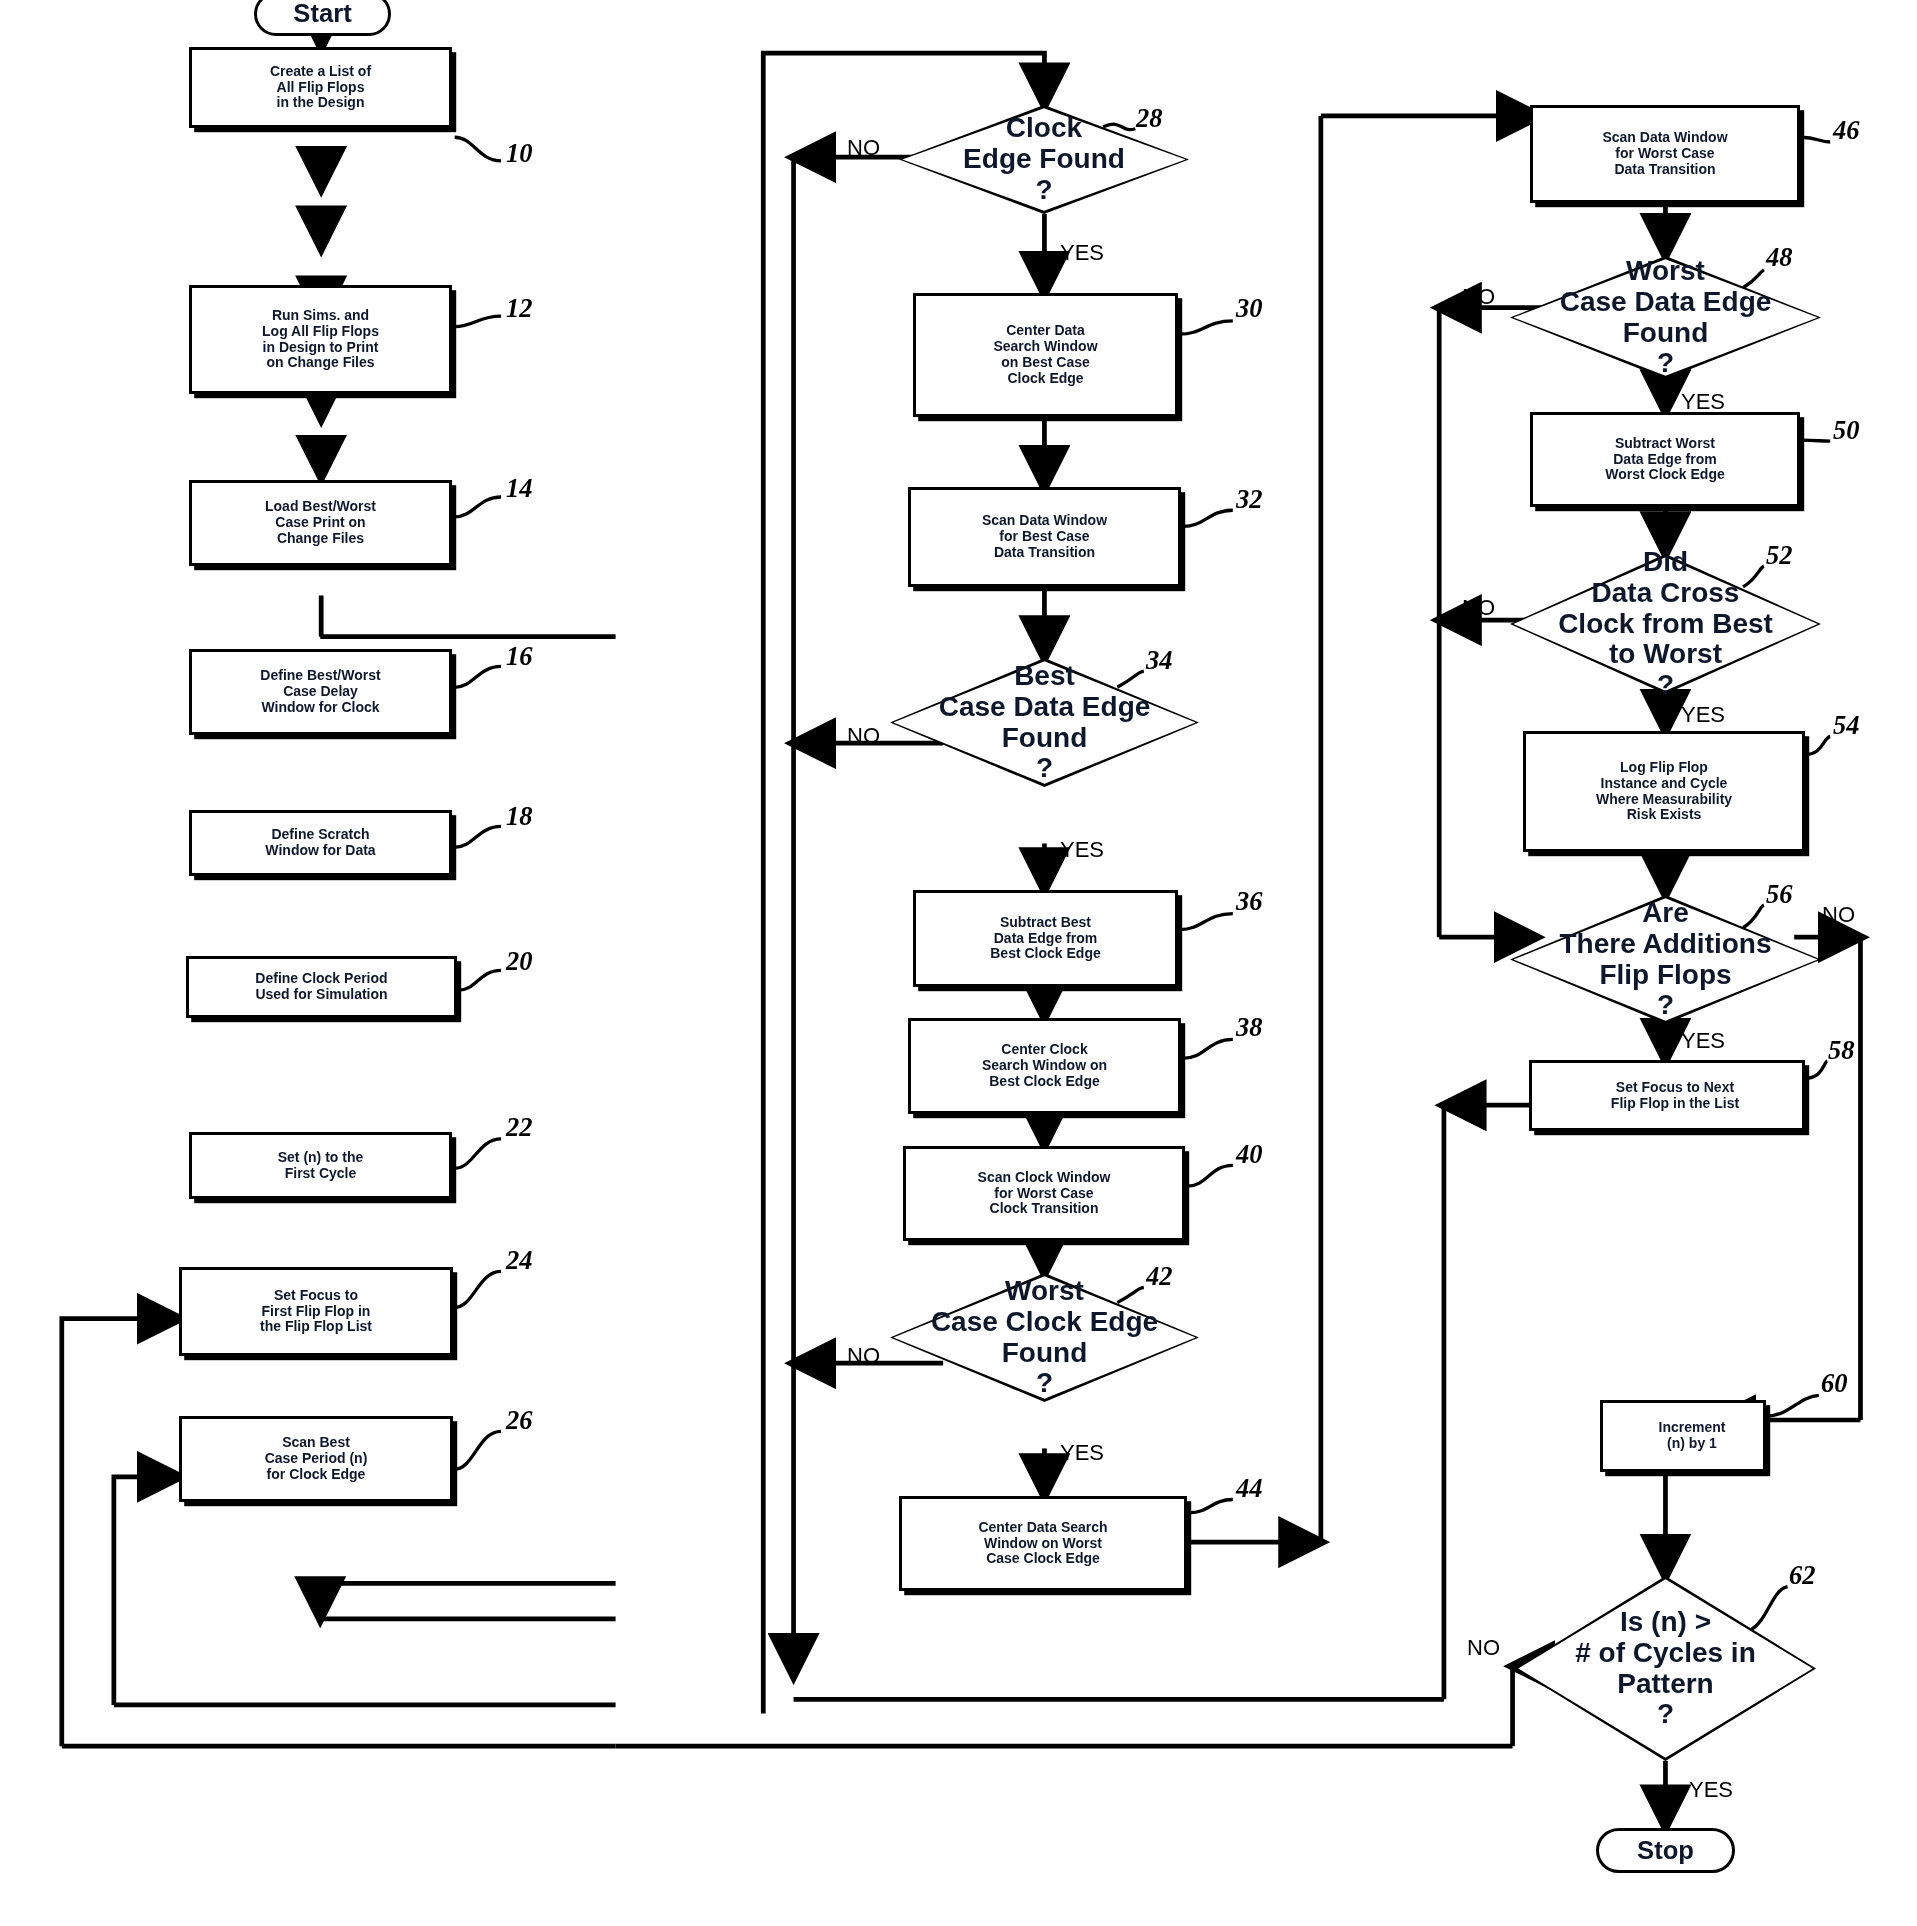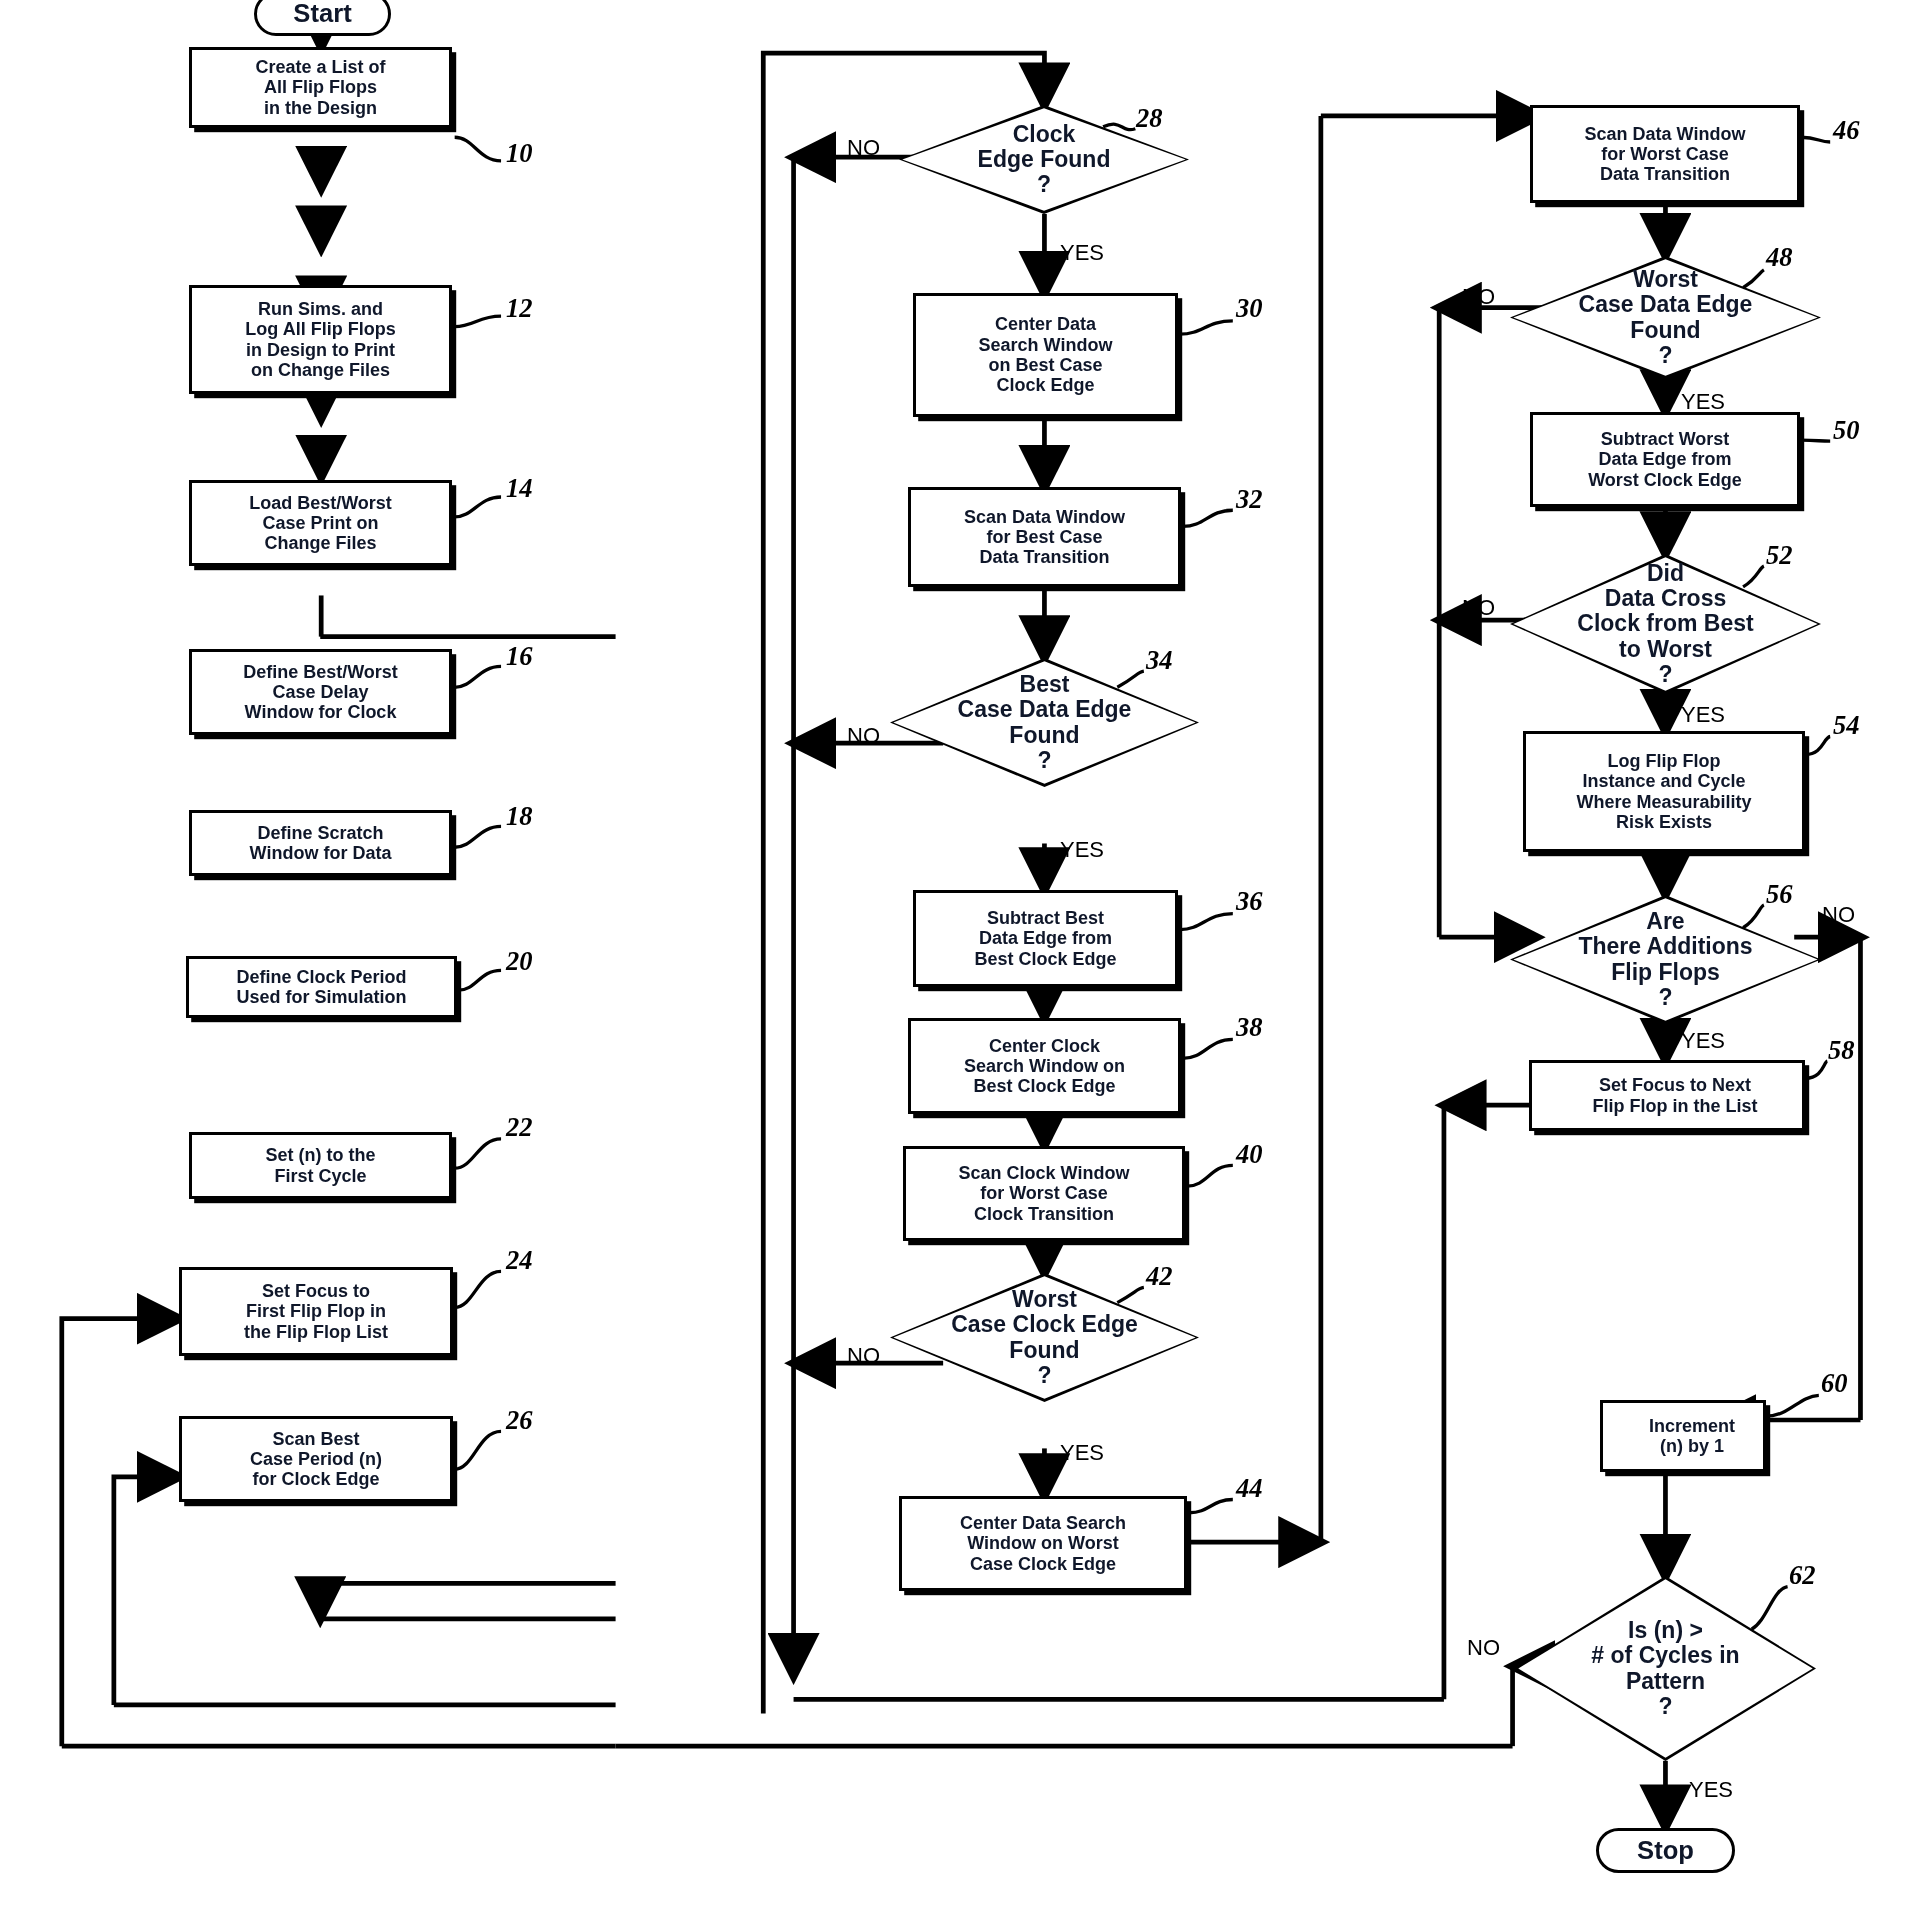--- a/index.html
+++ b/index.html
@@ -27,40 +27,40 @@
     display:flex;align-items:center;justify-content:center;
   }
   .label{
     text-align:center;
     line-height:1.13;
     color:#0f172a;
     white-space:pre-line;
     padding:0 3.8px;
     font-weight:700;
   }
-  .proc .label{font-size:18px;}
+  .proc .label{font-size:14px;}
   .term .label{font-size:25.6px;}
 
   
   .dec{
     display:flex;align-items:center;justify-content:center;
   }
   .dec .dshape{
     position:absolute;left:0;top:0;width:100%;height:100%;
     background:#000;
     clip-path:polygon(50% 0%,100% 50%,50% 100%,0% 50%);
   }
   .dec .dinner{
     position:absolute;left:3.3px;top:3.3px;
     width:calc(100% - 6.6px);height:calc(100% - 6.6px);
     background:#fff;
     clip-path:polygon(50% 0%,100% 50%,50% 100%,0% 50%);
   }
   .dec .label{
-    position:relative;z-index:3;font-size:23px;line-height:1.10;
+    position:relative;z-index:3;font-size:28px;line-height:1.10;
   }
 
   
   .ref{
     position:absolute;
     font-family:"Liberation Serif", serif;
     font-style:italic;
     font-weight:700;
     font-size:26.5px;
     color:#000;

